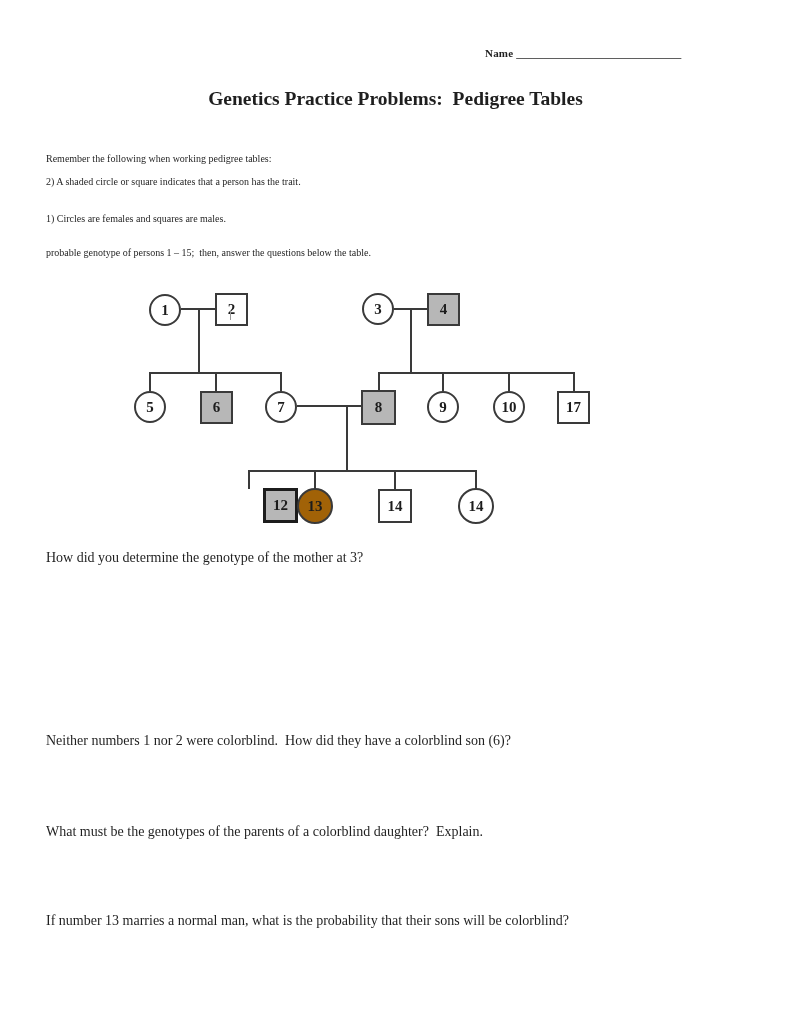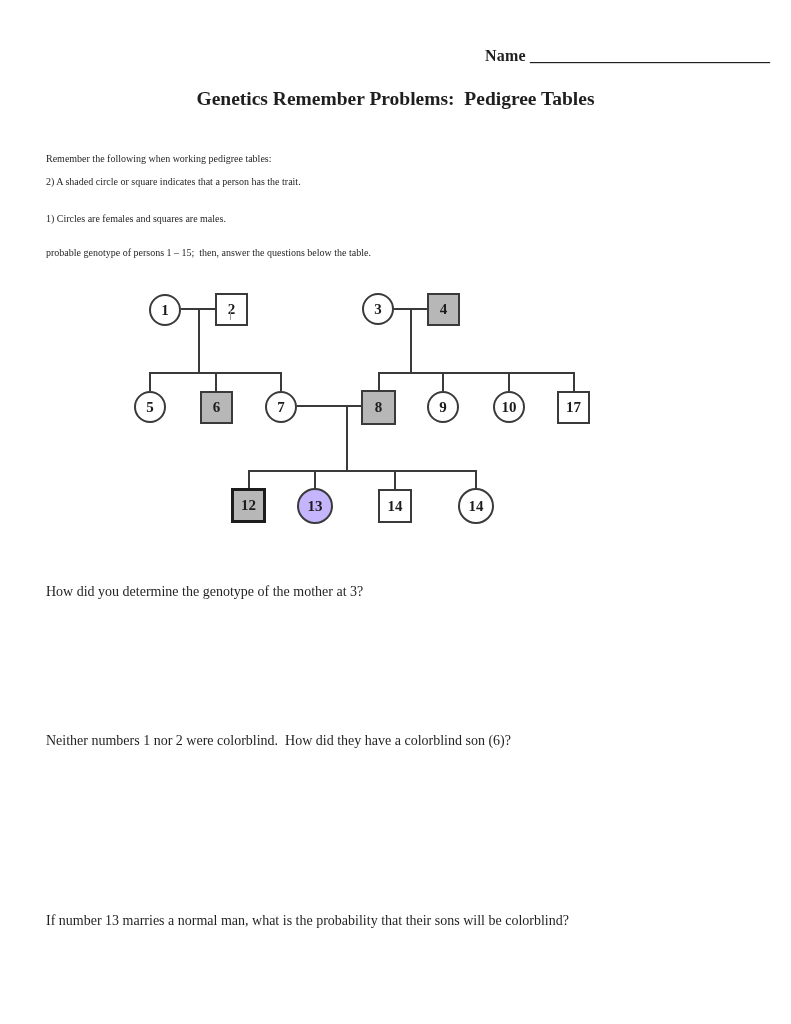--- a/index.html
+++ b/index.html
@@ -9,21 +9,21 @@
     height: 1024px;
     background: #ffffff;
     font-family: "Liberation Serif", serif;
     color: #1f1f1f;
     overflow: hidden;
   }
   .nameline {
     position: absolute;
     top: 47px;
     left: 485px;
-    font-size: 16px;
+    font-size: 11px;
     font-weight: bold;
     white-space: pre;
     letter-spacing: 0.2px;
   }
   .nameline .blank { font-weight: bold; letter-spacing: 0; }
   .title {
     position: absolute;
     top: 88px;
     left: 0;
     width: 791px;
@@ -59,39 +59,39 @@
     display: flex;
     align-items: center;
     justify-content: center;
     font-weight: bold;
     font-size: 15px;
     color: #1c1c1c;
     line-height: 1;
   }
   .circle { border-radius: 50%; }
   .shaded { background: #b7b7b7; }
-  .shaded-light { background: #c4b5fd; }
-  .thickborder { border-width: 3px; border-color: #1c1c1c; }
+  .shaded-light { background: #a16207; }
+  .thickborder { border-width: 3px; border-color: #1c1c1c; margin-left: 32px; }
   .cursor-artifact {
     position: absolute;
     left: 230px;
     top: 310px;
     width: 1px;
     height: 10px;
     background: #9a9a9a;
   }
 </style>
 </head>
 <body>
 
 <div class="page">
 
   <div class="nameline"><span>Name </span><span class="blank">______________________________</span></div>
 
-  <div class="title">Genetics Remember Problems:  Pedigree Tables</div>
+  <div class="title">Genetics Practice Problems:  Pedigree Tables</div>
 
   <div class="bodytext" style="top:149px;">Remember the following when working pedigree tables:</div>
   <div class="bodytext" style="top:168px;margin-top:41px;">1) Circles are females and squares are males.</div>
   <div class="bodytext" style="top:172px;">2) A shaded circle or square indicates that a person has the trait.</div>
   <div class="bodytext" style="top:243px;">probable genotype of persons 1 – 15;  then, answer the questions below the table.</div>
 
   <div class="line" style="left:181px; top:308px; width:34px; height:2px;"></div>
   <div class="line" style="left:198px; top:308px; width:2px; height:66px;"></div>
   <div class="line" style="left:394px; top:308px; width:33px; height:2px;"></div>
   <div class="line" style="left:410px; top:308px; width:2px; height:66px;"></div>
@@ -128,17 +128,18 @@
   <div class="person shaded" style="left:361px; top:390px; width:35px; height:35px;">8</div>
   <div class="person circle" style="left:427px; top:391px; width:32px; height:32px;">9</div>
   <div class="person circle" style="left:493px; top:391px; width:32px; height:32px;text-align:center;">10</div>
   <div class="person" style="left:557px; top:391px; width:33px; height:33px;">17</div>
 
   <div class="person shaded thickborder" style="left:231px; top:488px; width:35px; height:35px;">12</div>
   <div class="person circle shaded-light" style="left:297px; top:488px; width:36px; height:36px;">13</div>
   <div class="person" style="left:378px; top:489px; width:34px; height:34px;">14</div>
   <div class="person circle" style="left:458px; top:488px; width:36px; height:36px;">14</div>
 
-  <div class="question" style="top:550px;margin-top:34px;">How did you determine the genotype of the mother at 3?</div>
+  <div class="question" style="top:550px;">How did you determine the genotype of the mother at 3?</div>
   <div class="question" style="top:733px;">Neither numbers 1 nor 2 were colorblind.  How did they have a colorblind son (6)?</div>
+  <div class="question" style="top:824px;">What must be the genotypes of the parents of a colorblind daughter?  Explain.</div>
   <div class="question" style="top:913px;">If number 13 marries a normal man, what is the probability that their sons will be colorblind?</div>
 
 </div>
 
 </body></html>

